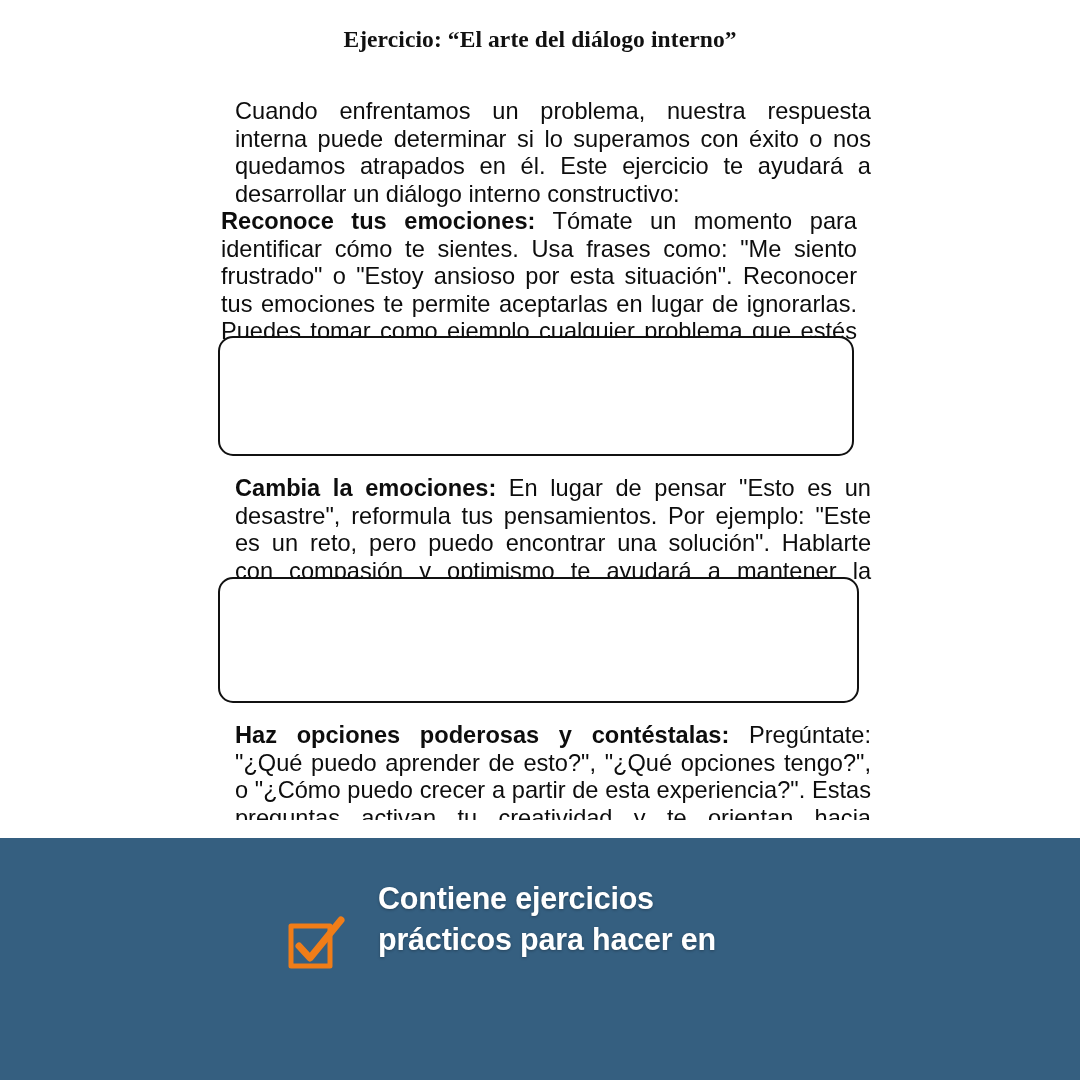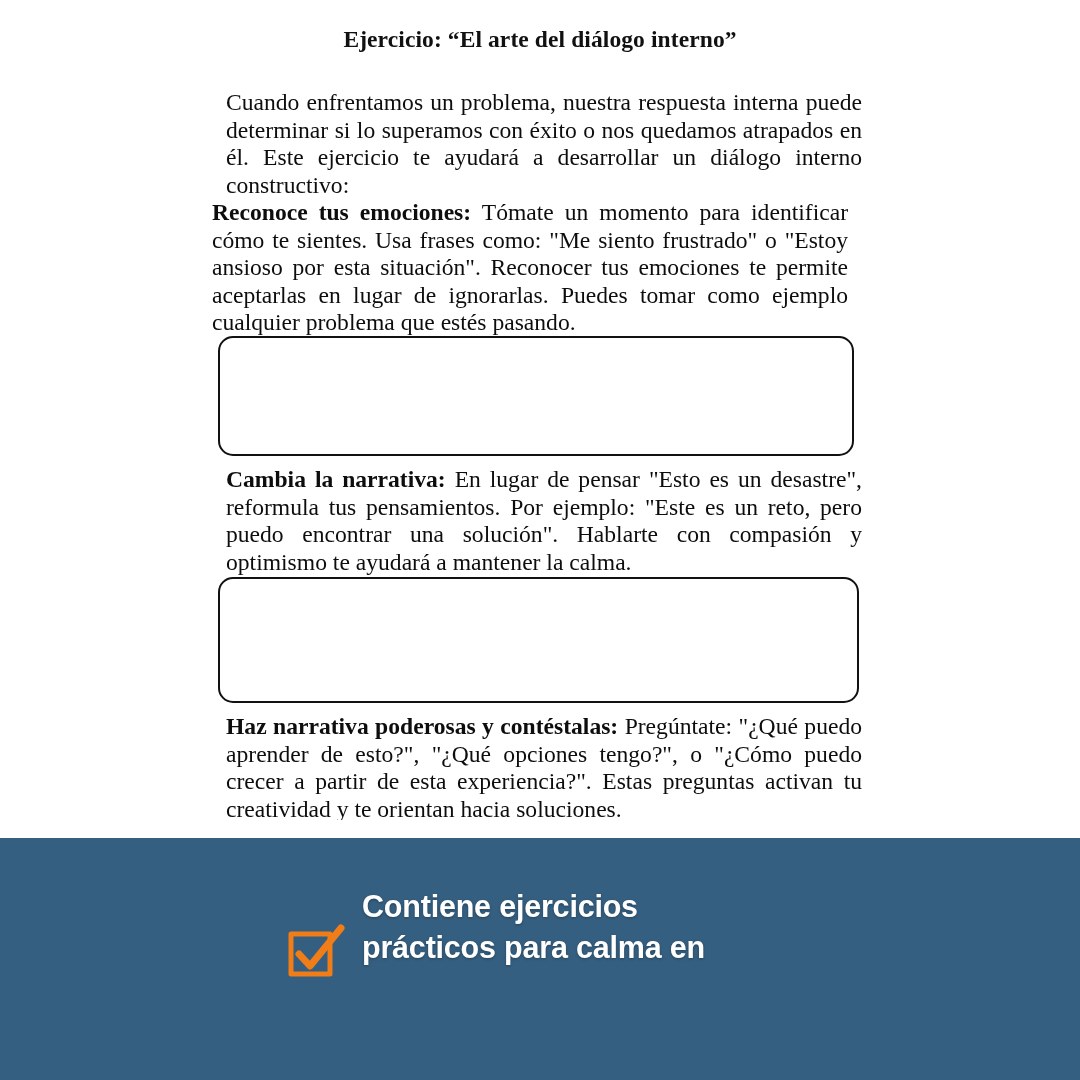--- a/index.html
+++ b/index.html
@@ -32,27 +32,27 @@
     width: 1080px;
     text-align: center;
     font-family: "Liberation Serif", "DejaVu Serif", serif;
     font-weight: bold;
     font-size: 23.5px;
     color: #111111;
     letter-spacing: 0.1px;
   }
 
   p.body-par {
-    font-family: Liberation Serif, serif;
+    font-family: Liberation Sans, sans-serif;
     font-size: 23.6px;
     line-height: 27.6px;
     color: #0d0d0d;
     text-align: justify;
     text-justify: inter-word;
-    margin: 8px;
+    margin: 17px;
   }
 
   p.body-par b,
   p.body-par .lead {
     font-weight: bold;
   }
 
   
   .answer-box {
     border: 2.6px solid #111111;
@@ -96,24 +96,24 @@
     top: 838px;
     width: 1080px;
     height: 242px;
     background: #355F80;
     z-index: 10;
   }
 
   #banner-inner {
     position: absolute;
     left: 286px;
-    top: 48px;
+    top: 40px;
     display: flex;
     align-items: flex-start;
-    gap: 16px;
+    gap: 32px;
   }
 
   #check-icon {
     width: 60px;
     height: 60px;
     margin-top: 38px;
     flex: 0 0 auto;
   }
 
   #banner-text {
@@ -143,40 +143,40 @@
     <span>Cuando enfrentamos un problema, nuestra respuesta interna puede determinar si lo superamos con éxito o nos quedamos atrapados en él. Este ejercicio te ayudará a desarrollar un diálogo interno constructivo:</span>
   </p>
 
   <p id="par-2" class="body-par">
     <b class="lead">Reconoce tus emociones:</b><span> Tómate un momento para identificar cómo te sientes. Usa frases como: "Me siento frustrado" o "Estoy ansioso por esta situación". Reconocer tus emociones te permite aceptarlas en lugar de ignorarlas. Puedes tomar como ejemplo cualquier problema que estés pasando.</span>
   </p>
 
   <div id="box-1" class="answer-box" placeholder=""></div>
 
   <p id="par-3" class="body-par">
-    <b class="lead">Cambia la narrativa:</b><span> En lugar de pensar "Esto es un desastre", reformula tus pensamientos. Por ejemplo: "Este es un reto, pero puedo encontrar una solución". Hablarte con compasión y optimismo te ayudará a mantener la calma.</span>
+    <b class="lead">Cambia la emociones:</b><span> En lugar de pensar "Esto es un desastre", reformula tus pensamientos. Por ejemplo: "Este es un reto, pero puedo encontrar una solución". Hablarte con compasión y optimismo te ayudará a mantener la calma.</span>
   </p>
 
   <div id="box-2" class="answer-box" placeholder=""></div>
 
   <p id="par-4" class="body-par">
-    <b class="lead">Haz narrativa poderosas y contéstalas:</b><span> Pregúntate: "¿Qué puedo aprender de esto?", "¿Qué opciones tengo?", o "¿Cómo puedo crecer a partir de esta experiencia?". Estas preguntas activan tu creatividad y te orientan hacia soluciones.</span>
+    <b class="lead">Haz opciones poderosas y contéstalas:</b><span> Pregúntate: "¿Qué puedo aprender de esto?", "¿Qué opciones tengo?", o "¿Cómo puedo crecer a partir de esta experiencia?". Estas preguntas activan tu creatividad y te orientan hacia soluciones.</span>
   </p>
 
   <div id="box-3" class="answer-box" placeholder=""></div>
 
 </div>
 
 <div id="banner">
   <div id="banner-inner">
 
     <svg id="check-icon" viewBox="0 0 60 60">
       <path d="M5 10 H44 V50 H5 Z" fill="none" stroke="#F07D18" stroke-width="5" stroke-linejoin="round"></path>
       <path d="M13 30 L24 42 L55 4" fill="none" stroke="#F07D18" stroke-width="7" stroke-linecap="round" stroke-linejoin="round"></path>
     </svg>
 
     <div id="banner-text">
       <span class="bl">Contiene ejercicios</span>
-      <span class="bl">prácticos para calma en</span>
+      <span class="bl">prácticos para hacer en</span>
     </div>
 
   </div>
 </div>
 
 </body></html>

